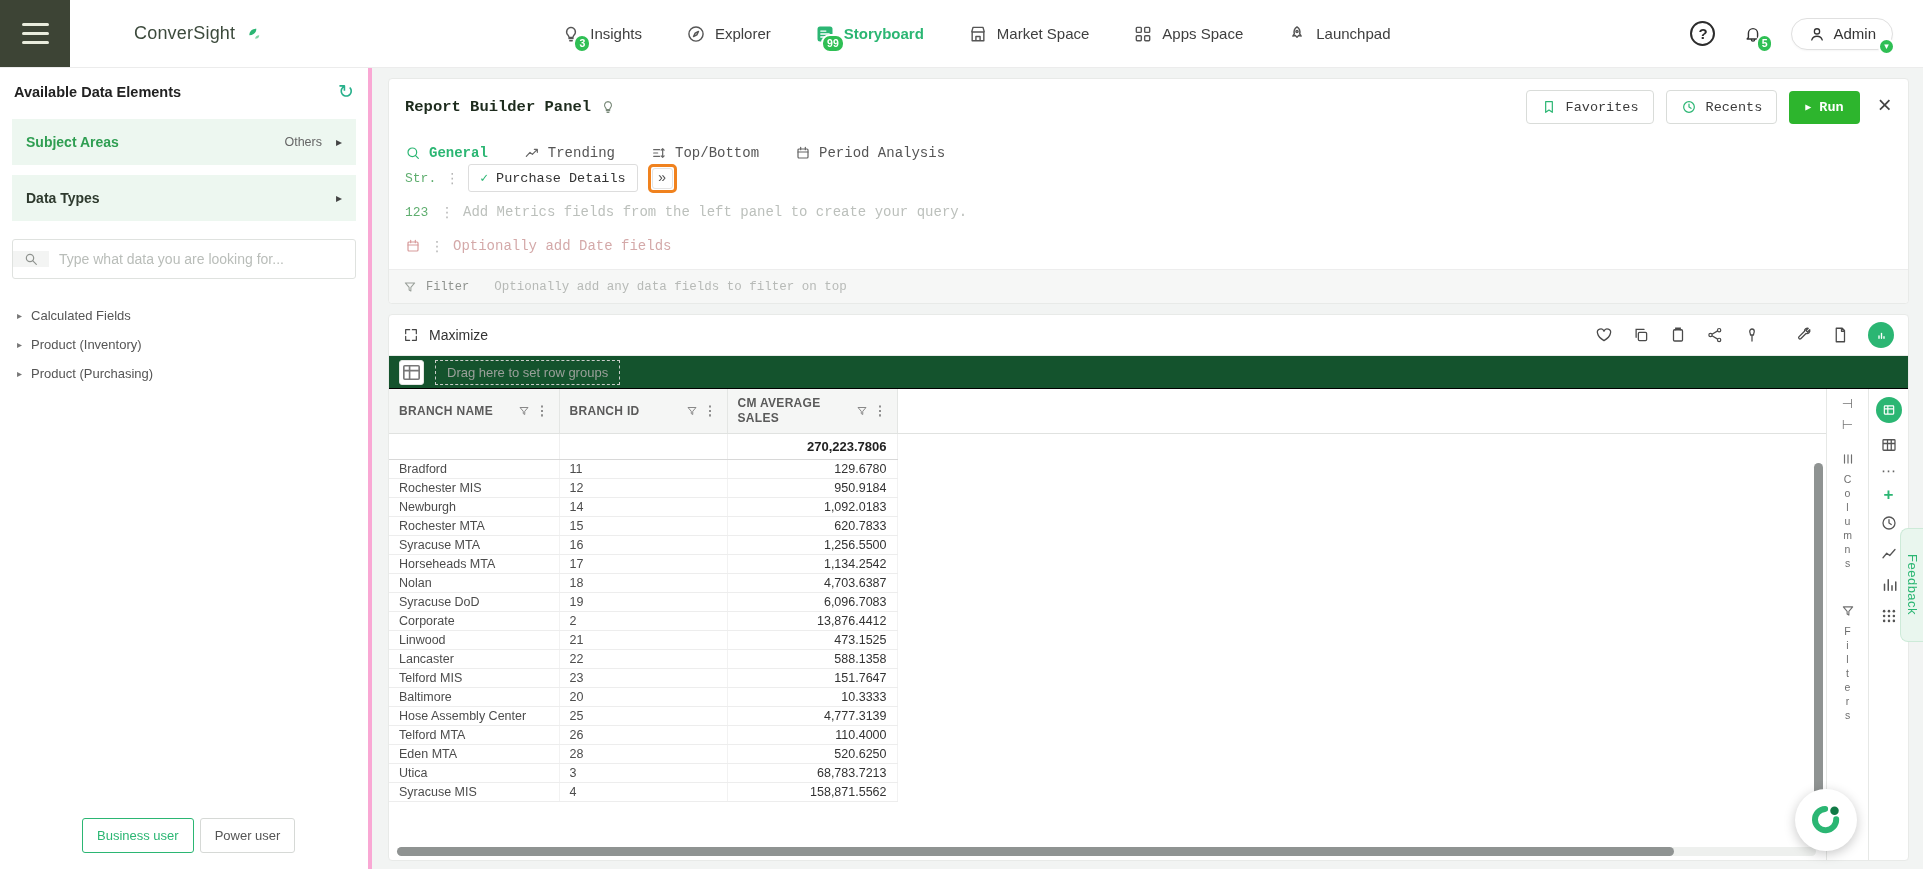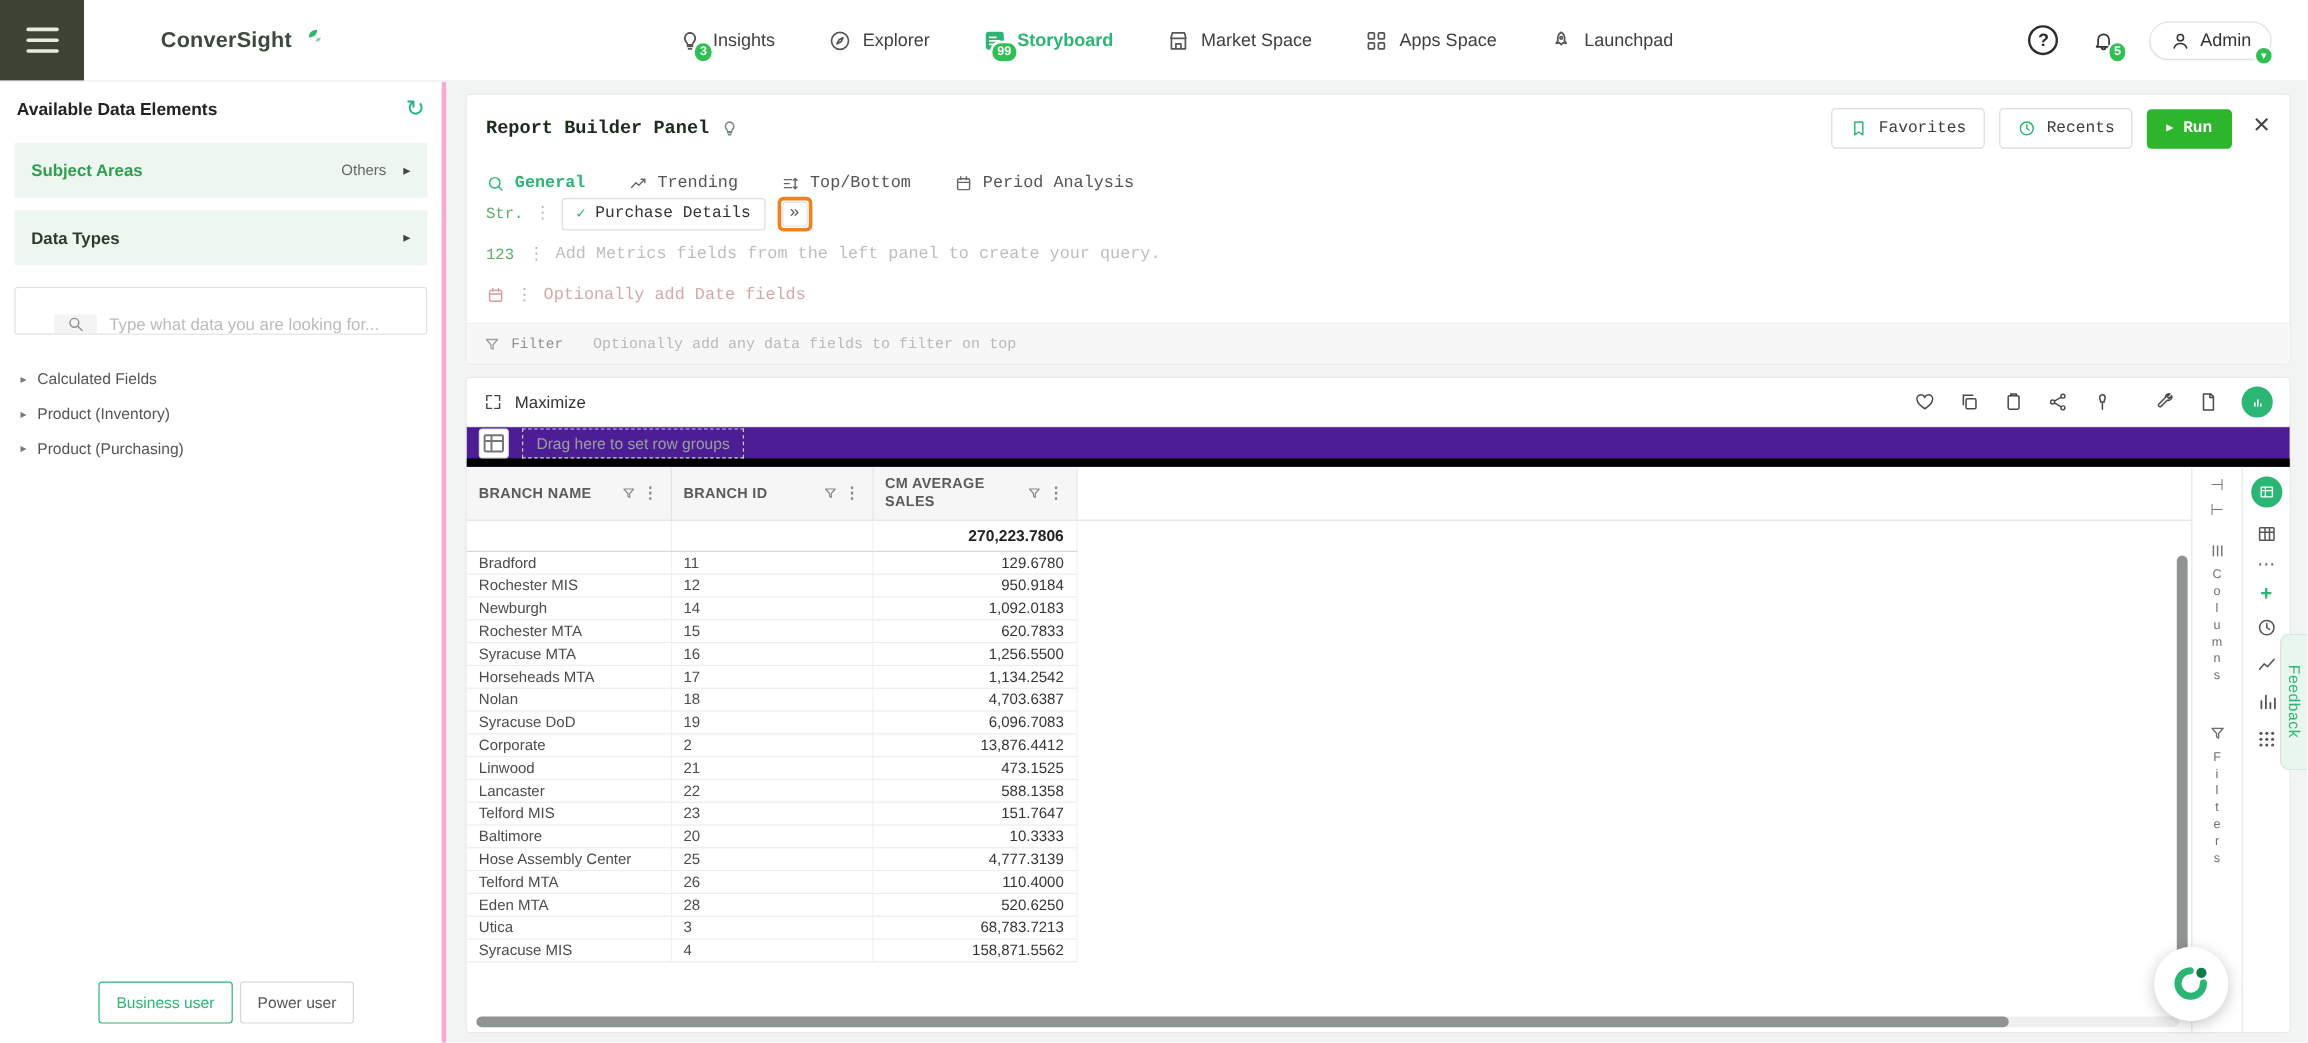--- a/index.html
+++ b/index.html
@@ -12,21 +12,21 @@
   .i { display:inline-flex; align-items:center; justify-content:center; flex:none; }
   .i svg { width:100%; height:100%; display:block; }
   .i12{width:12px;height:12px}.i14{width:14px;height:14px}.i16{width:16px;height:16px}
   .i18{width:18px;height:18px}.i20{width:20px;height:20px}
 
   
   .topnav { grid-area:nav; display:flex; align-items:center; background:#fff; border-bottom:1px solid #ececec; position:relative; z-index:6; }
   .hamburger { width:70px; height:100%; background:#3d4435; border:none; cursor:pointer; display:flex; flex-direction:column;
                justify-content:center; align-items:center; gap:6px; }
   .hamburger .bar { width:27px; height:3px; background:#e9ecdd; border-radius:2px; }
-  .brand { margin-left:64px; display:flex; align-items:flex-start; gap:12px; font-size:18px; font-weight:bold; color:#3c4a3c; letter-spacing:.2px; cursor:pointer; }
+  .brand { margin-left:64px; display:flex; align-items:center; gap:12px; font-size:18px; font-weight:normal; color:#3c4a3c; letter-spacing:.2px; cursor:pointer; }
   .navitems { display:flex; gap:44px; margin:0 auto; align-items:center; }
   .navitem { display:flex; align-items:center; gap:9px; font-size:15px; color:#3f3f3f; cursor:pointer; }
   .navitem .nicon { position:relative; color:#555; }
   .navitem.active { color:#2bb673; font-weight:600; }
   .navitem.active .nicon { color:#2bb673; }
   .nbadge { position:absolute; bottom:-9px; right:-10px; background:#2fbf54; color:#fff; font-size:10.5px; font-weight:bold;
             border-radius:9px; padding:1px 4px; min-width:16px; text-align:center; border:2px solid #fff; line-height:1.2; }
   .navright { display:flex; align-items:center; gap:28px; margin-right:30px; }
   .helpbtn { width:25px; height:25px; border:2.2px solid #2c2c2c; border-radius:50%; display:flex; align-items:center; justify-content:center;
              font-weight:bold; font-size:15px; color:#2c2c2c; background:#fff; cursor:pointer; }
@@ -41,21 +41,21 @@
   .sb-title-row { display:flex; align-items:center; justify-content:space-between; padding:0 2px 8px; }
   .sb-title { font-size:14.5px; font-weight:bold; color:#222; }
   .refresh { color:#27b08b; font-size:19px; cursor:pointer; line-height:1; }
   .sb-section { height:46px; background:#edf7f0; display:flex; align-items:center; justify-content:space-between; padding:0 14px; margin-top:10px; cursor:pointer; }
   .sb-section .lbl { font-weight:bold; font-size:14px;text-align:center; }
   .lbl-green { color:#2f9e52; }
   .lbl-dark { color:#2e3a2e; }
   .sb-sec-right { display:flex; align-items:center; gap:14px; color:#555; }
   .others { font-size:12.5px; color:#666; }
   .chev { font-size:12px; color:#444; }
-  .sb-search { margin-top:18px; height:40px; border:1px solid #dfe2df; border-radius:3px; display:flex; align-items:flex-end; overflow:hidden; background:#fff;padding-left:32px; }
+  .sb-search { margin-top:18px; height:40px; border:1px solid #dfe2df; border-radius:3px; display:flex; align-items:center; overflow:hidden; background:#fff; }
   .sb-search .icbox { width:36px; display:flex; align-items:center; justify-content:center; color:#8f938f; background:#f3f4f3; }
   .sb-search input { border:none; outline:none; flex:1; font-size:14px; padding:0 10px; color:#333; font-family:inherit; }
   .sb-search input::placeholder { color:#b9bdb9; }
   .tree { margin-top:24px; display:flex; flex-direction:column; gap:4px; }
   .tree-item { display:flex; align-items:center; gap:9px; padding:5px 5px; font-size:13px; color:#555; cursor:pointer; }
   .tree-item .arr { font-size:10px; color:#777; }
   .sb-footer { margin-top:auto; display:flex; gap:6px; padding-left:70px; }
   .btn-business { border:1.6px solid #2bb673; color:#2bb673; background:#fff; padding:9px 14px; font-size:13px; border-radius:3px; font-weight:500; cursor:pointer; font-family:inherit; }
   .btn-power { border:1px solid #d6d9d6; color:#555; background:#fff; padding:9px 14px; font-size:13px; border-radius:3px; cursor:pointer; font-family:inherit; }
 
@@ -101,21 +101,21 @@
 
   
   .results { flex:1; display:flex; flex-direction:column; position:relative; min-height:0; }
   .res-toolbar { height:40px; display:flex; align-items:center; padding:0 14px; }
   .maximize { display:flex; align-items:center; gap:10px; font-size:14px; color:#333; cursor:pointer; }
   .maximize .i { color:#444; }
   .res-icons { margin-left:auto; display:flex; align-items:center; gap:19px; color:#4a4a4a; }
   .res-icons .i { cursor:pointer; }
   .gap-left { margin-left:14px; }
   .viz-circle { width:26px; height:26px; border-radius:50%; background:#2bb673; color:#fff; display:flex; align-items:center; justify-content:center; cursor:pointer; }
-  .rowgroup { height:34px; background:#4c1d95; border-top:1px solid #e9ece9; border-bottom:7px solid #000000;
+  .rowgroup { height:34px; background:#14532d; border-top:1px solid #e9ece9; border-bottom:1px solid #000000;
               display:flex; align-items:center; gap:11px; padding:0 10px; }
   .rg-icon { width:25px; height:25px; background:#fff; border:1px solid #e2e5e2; border-radius:3px; display:flex; align-items:center; justify-content:center; color:#777; }
   .drag-hint { border:1px dashed #c8ccc8; padding:4px 11px; font-size:13px; color:#9aa09a; }
   .grid-zone { flex:1; display:flex; min-height:0; position:relative; }
   .table-wrap { flex:1; min-width:0; position:relative; overflow:hidden; }
   table { border-collapse:collapse; table-layout:fixed; width:100%; }
   col.c1{width:170px} col.c2{width:168px} col.c3{width:170px}
   th { background:#f5f6f5; border-right:1px solid #e4e6e4; border-bottom:1px solid #e0e2e0; height:44px; padding:4px 10px;
        font-size:12px; color:#5a5a5a; font-weight:600; text-align:left; vertical-align:middle; }
   th.filler { background:#fff; border-right:none; }

